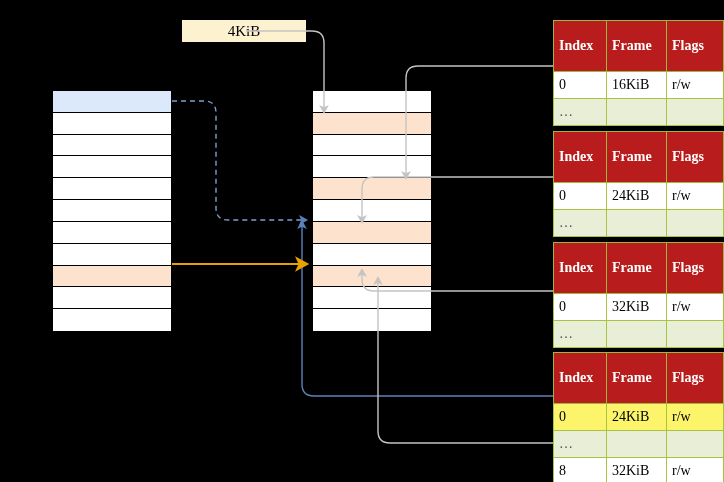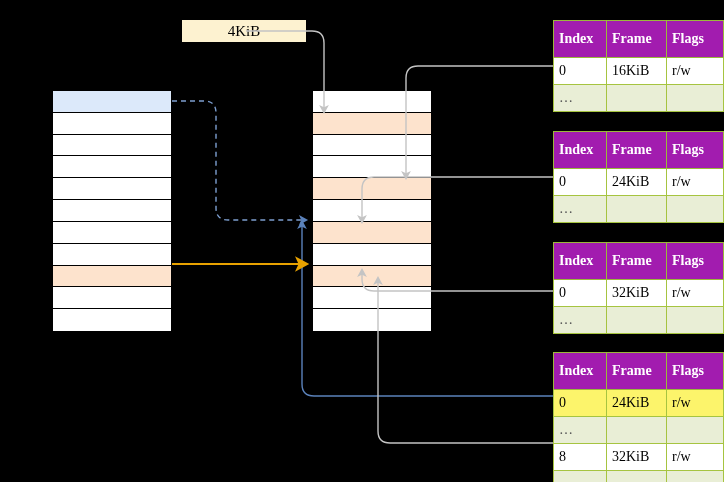--- a/index.html
+++ b/index.html
@@ -30,22 +30,22 @@
   #left-column{left:52px;top:90px;width:120px;height:240px;}
   #middle-column{left:312px;top:90px;width:120px;height:240px;}
 
   
   .ptable{
     border-collapse:collapse;position:absolute;width:170px;
     font-size:14px;font-family:"Liberation Serif",serif;z-index:5;
     table-layout:fixed;background:#000;
   }
   .ptable th{
-    background:#a21caf;color:#fff;font-weight:bold;text-align:left;
-    padding:10px 5px;border:1px solid #9bb83b;font-size:14px;
+    background:#b91c1c;color:#fff;font-weight:bold;text-align:left;
+    padding:17px 5px;border:1px solid #9bb83b;font-size:14px;
   }
   .ptable td{
     background:#fff;color:#000;text-align:left;
     padding:3px 5px;border:1px solid #a6c440;height:20px;
   }
   .ptable tr.ellipsis td{background:#e9eed6;color:#555;}
   .ptable td.hl{background:#fcf46b;}
   .ptable col.c-index{width:53px;}
   .ptable col.c-frame{width:60px;}
   .ptable col.c-flags{width:57px;}

